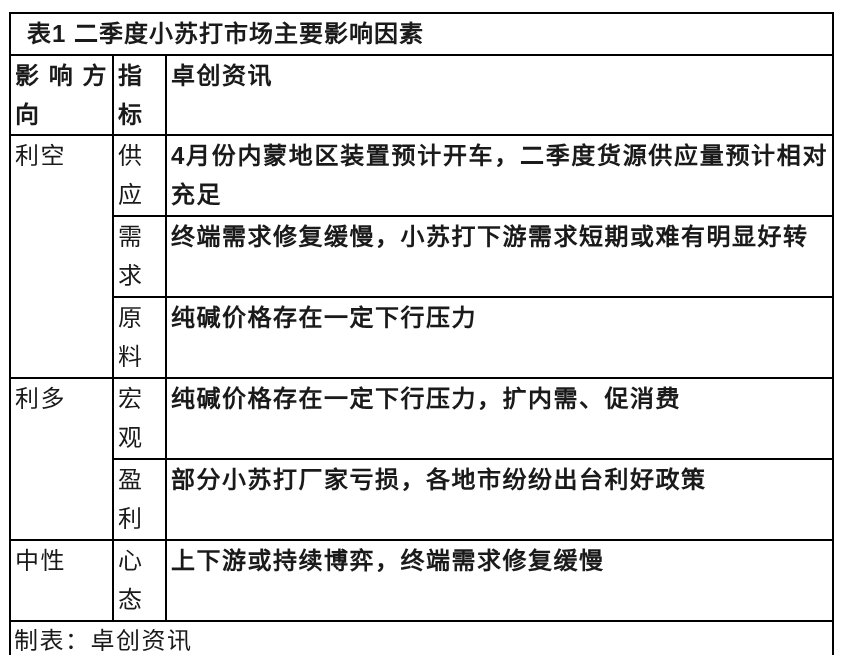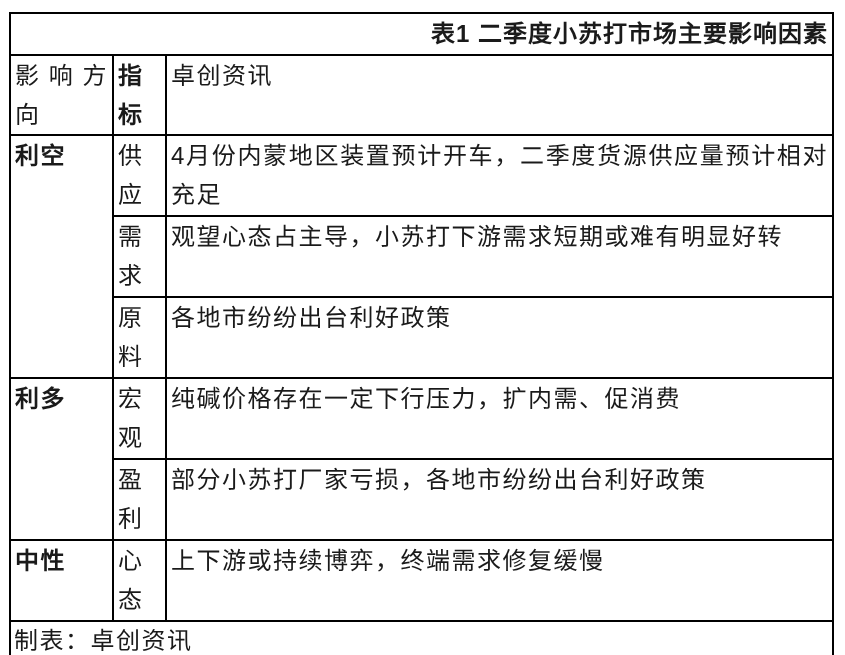--- a/index.html
+++ b/index.html
@@ -30,43 +30,43 @@
     font-size: 24px;
     letter-spacing: 1.5px;
     line-height: 39px;
     overflow: hidden;
     word-break: break-all;
   }
   tr.row-title td {
     height: 40px;
     line-height: 40px;
     font-weight: bold;
-    padding-left: 3px;
+    padding-left: 16px;
     letter-spacing: 1px;
-    text-align: right;
   }
   tr.row-head td {
     height: 74px;
-    font-weight: normal;
+    font-weight: bold;
   }
   tr.row-body td {
     height: 79px;
   }
   td.cell-dir {
-    font-weight: bold;
+    font-weight: normal;
     text-align: justify;
   }
   td.cell-ind {
     font-weight: normal;
     margin-top: 40px;
   }
   tr.row-head td.cell-ind { font-weight: bold; }
   td.cell-det {
     text-align: justify;
     padding-left: 3px;
+    font-weight: bold;
   }
   tr.row-foot td {
     height: 37px;
     line-height: 37px;
     font-weight: normal;
     padding-left: 3px;
   }
 </style>
 </head>
 <body>
@@ -88,25 +88,25 @@
         <td class="cell-det">卓创资讯</td>
       </tr>
 
       <tr class="row-body">
         <td class="cell-dir" rowspan="3">利空</td>
         <td class="cell-ind">供应</td>
         <td class="cell-det">4月份内蒙地区装置预计开车，二季度货源供应量预计相对充足</td>
       </tr>
       <tr class="row-body">
         <td class="cell-ind">需求</td>
-        <td class="cell-det">观望心态占主导，小苏打下游需求短期或难有明显好转</td>
+        <td class="cell-det">终端需求修复缓慢，小苏打下游需求短期或难有明显好转</td>
       </tr>
       <tr class="row-body">
         <td class="cell-ind">原料</td>
-        <td class="cell-det">各地市纷纷出台利好政策</td>
+        <td class="cell-det">纯碱价格存在一定下行压力</td>
       </tr>
 
       <tr class="row-body">
         <td class="cell-dir" rowspan="2">利多</td>
         <td class="cell-ind">宏观</td>
         <td class="cell-det">纯碱价格存在一定下行压力，扩内需、促消费</td>
       </tr>
       <tr class="row-body">
         <td class="cell-ind">盈利</td>
         <td class="cell-det">部分小苏打厂家亏损，各地市纷纷出台利好政策</td>

